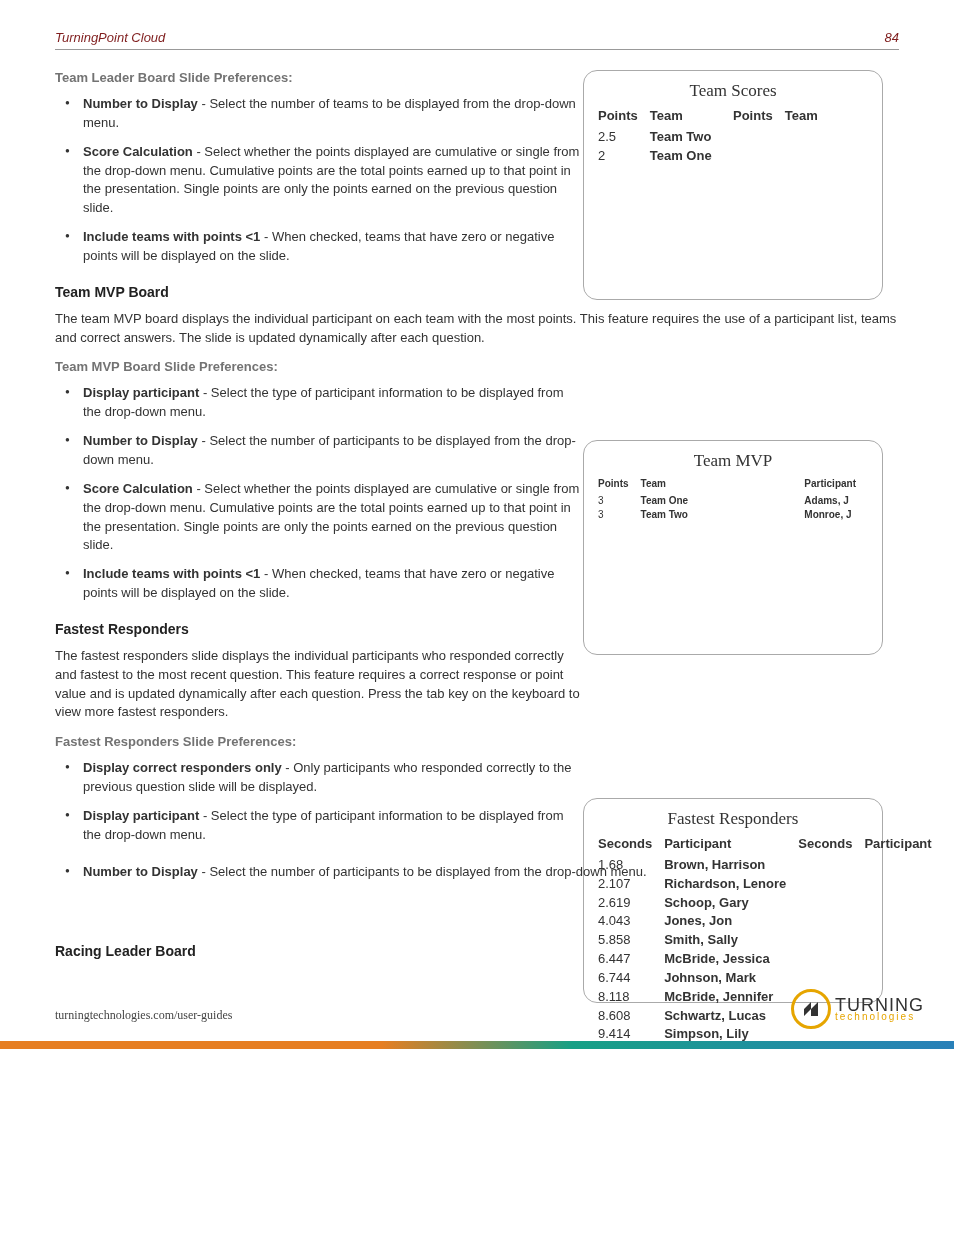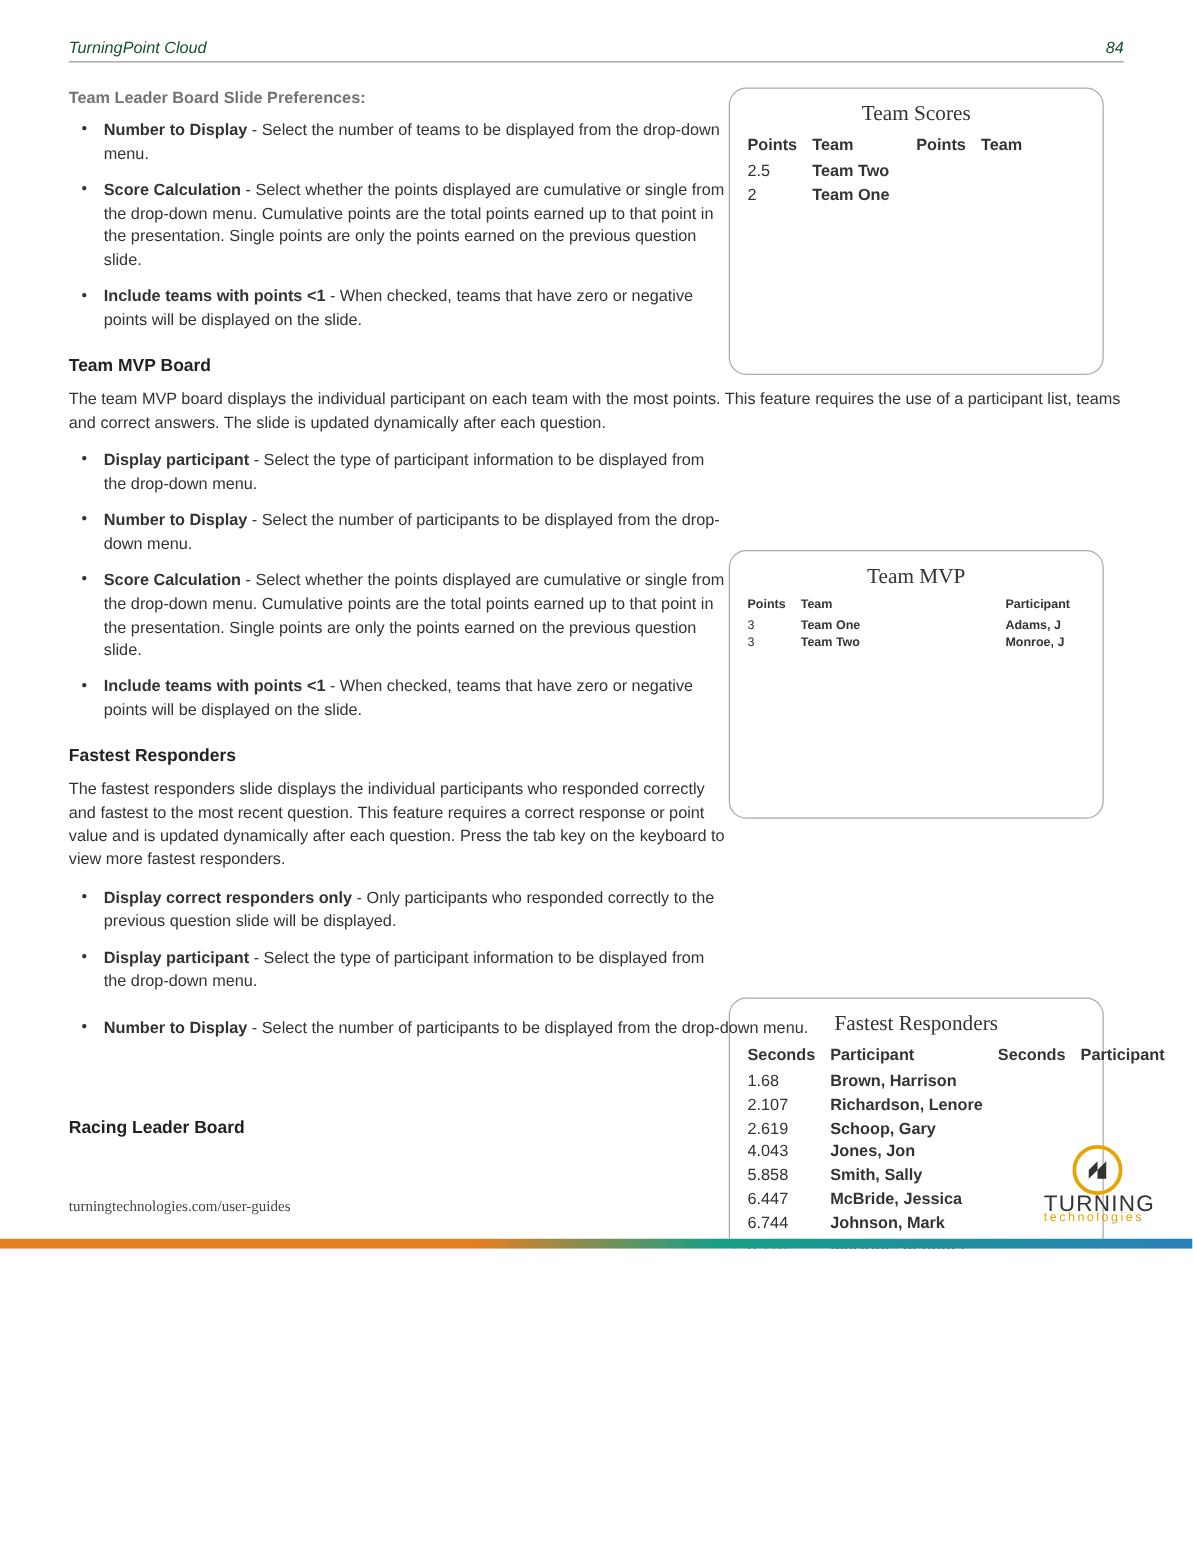--- a/index.html
+++ b/index.html
@@ -15,21 +15,21 @@
   .page {
     padding: 30px 55px 20px 55px;
   }
   .header-row {
     display: flex;
     justify-content: space-between;
     border-bottom: 1px solid #999;
     padding-bottom: 4px;
     margin-bottom: 20px;
     font-style: italic;
-    color: #14532d;
+    color: #7f1d1d;
   }
   .content {
     position: relative;
   }
   .section-col {
     width: 530px;
   }
   .sub-heading {
     font-weight: bold;
     font-size: 13px;
@@ -102,21 +102,20 @@
     font-size: 12px;
     color: #444;
     font-family: Liberation Serif, serif;
   }
   .logo {
     position: absolute;
     bottom: 20px;
     right: 30px;
     display: flex;
     align-items: center;
-    flex-direction: column;
   }
   .logo-circle {
     width: 40px; height:40px;border:3px solid #e6a500;border-radius:50%;
     display:flex;align-items:center;justify-content:center;margin-right:4px;
     font-weight:bold;color:#333;font-size:20px;
   }
   .logo-text { line-height:0.85;}
   .logo-big { font-size:18px;letter-spacing:1px;font-weight:400;color:#333;}
   .logo-small{ font-size:10px;letter-spacing:2px;color:#e6a500;}
   .bottom-bar {
@@ -231,31 +230,33 @@
         <li><span class="bold">Number to Display</span><span> - Select the number of teams to be displayed from the drop-down menu.</span></li>
         <li><span class="bold">Score Calculation</span><span> - Select whether the points displayed are cumulative or single from the drop-down menu. Cumulative points are the total points earned up to that point in the presentation. Single points are only the points earned on the previous question slide.</span></li>
         <li><span class="bold">Include teams with points &lt;1</span><span> - When checked, teams that have zero or negative points will be displayed on the slide.</span></li>
       </ul>
     </div>
 
     <div class="h2">Team MVP Board</div>
     <div class="body-para full-width">The team MVP board displays the individual participant on each team with the most points. This feature requires the use of a participant list, teams and correct answers. The slide is updated dynamically after each question.</div>
 
     <div class="section-col">
+      <div class="sub-heading">Team MVP Board Slide Preferences:</div>
       <ul class="prefs">
         <li><span class="bold">Display participant</span><span> - Select the type of participant information to be displayed from the drop-down menu.</span></li>
         <li><span class="bold">Number to Display</span><span> - Select the number of participants to be displayed from the drop-down menu.</span></li>
         <li><span class="bold">Score Calculation</span><span> - Select whether the points displayed are cumulative or single from the drop-down menu. Cumulative points are the total points earned up to that point in the presentation. Single points are only the points earned on the previous question slide.</span></li>
         <li><span class="bold">Include teams with points &lt;1</span><span> - When checked, teams that have zero or negative points will be displayed on the slide.</span></li>
       </ul>
     </div>
 
     <div class="h2">Fastest Responders</div>
     <div class="section-col">
       <div class="body-para">The fastest responders slide displays the individual participants who responded correctly and fastest to the most recent question. This feature requires a correct response or point value and is updated dynamically after each question. Press the tab key on the keyboard to view more fastest responders.</div>
+      <div class="sub-heading">Fastest Responders Slide Preferences:</div>
       <ul class="prefs">
         <li><span class="bold">Display correct responders only</span><span> - Only participants who responded correctly to the previous question slide will be displayed.</span></li>
         <li><span class="bold">Display participant</span><span> - Select the type of participant information to be displayed from the drop-down menu.</span></li>
       </ul>
     </div>
     <ul class="prefs full-width">
       <li><span class="bold">Number to Display</span><span> - Select the number of participants to be displayed from the drop-down menu.</span></li>
     </ul>
 
     <div style="height:30px"></div>

